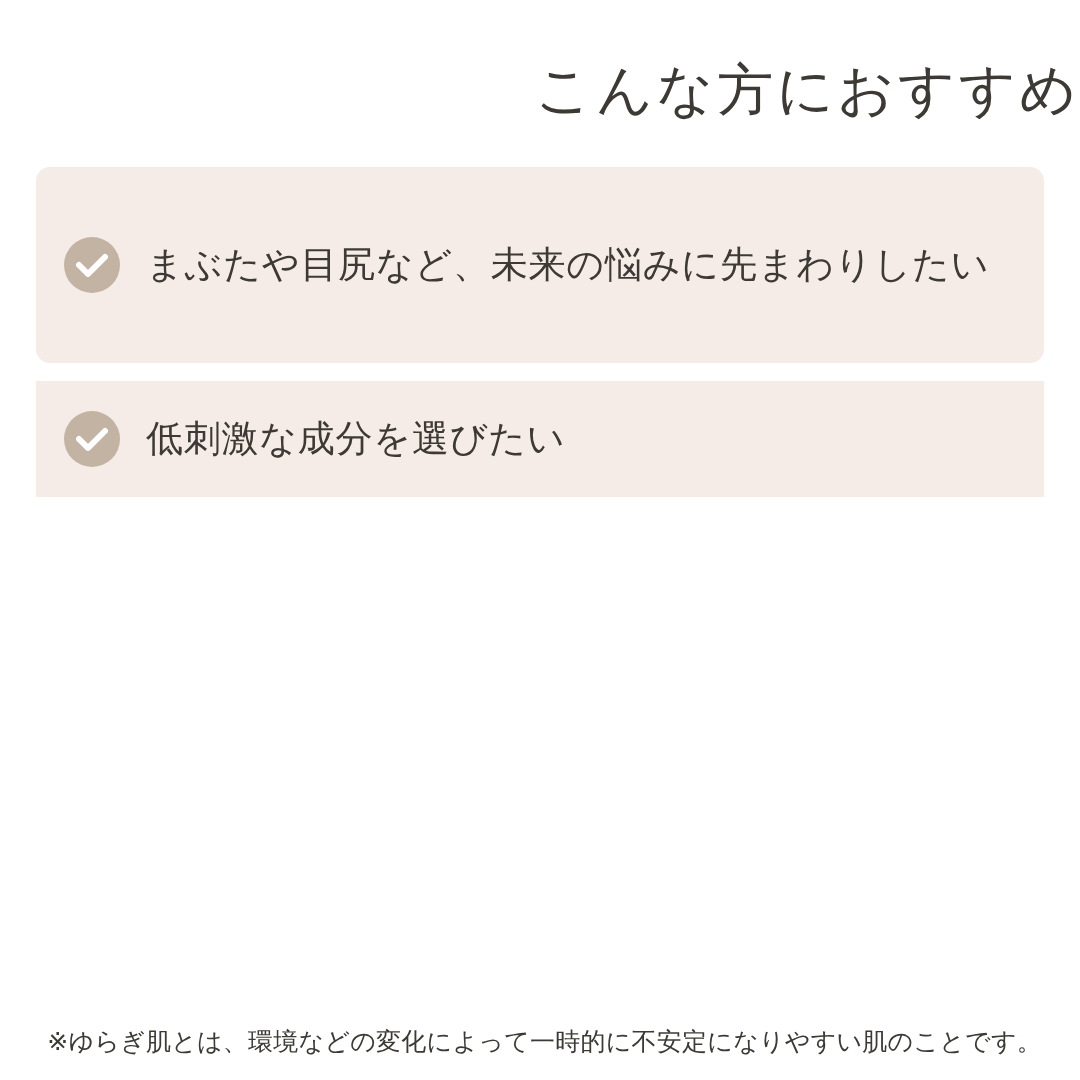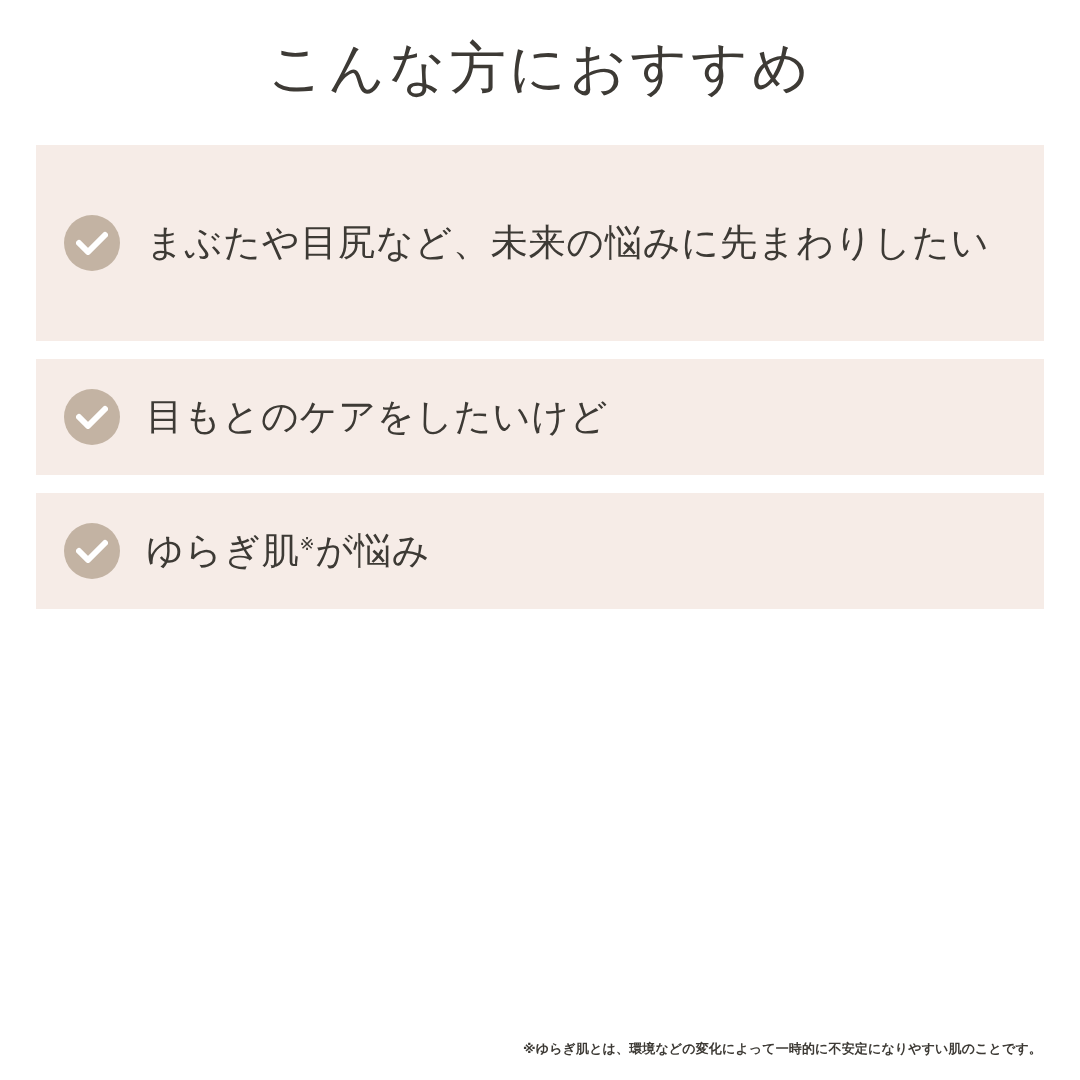--- a/index.html
+++ b/index.html
@@ -14,46 +14,47 @@
     color: #3a3631;
     overflow: hidden;
   }
   .page {
     position: relative;
     width: 1080px;
     height: 1080px;
     box-sizing: border-box;
   }
   .title {
-    text-align: center;
+    text-align: right;
     font-size: 56px;
     font-weight: 400;
     letter-spacing: 0.06em;
     color: #3d3a35;
     margin: 0;
-    padding-top: 34px;
+    padding-top: 56px;
     line-height: 1.2;
   }
   .list {
     margin: 0;
     padding: 0 36px;
     list-style: none;
     margin-top: 44px;
   }
   .item {
     background: #f6ece7;
     display: flex;
     align-items: center;
     min-height: 116px;
     box-sizing: border-box;
     padding: 18px 26px 18px 28px;
     margin-bottom: 18px;
   }
   .item.tall {
     min-height: 196px;
+    border-radius: 14px;
   }
   .check {
     flex: 0 0 auto;
     width: 56px;
     height: 56px;
     border-radius: 50%;
     background: #c3b3a3;
     margin-right: 26px;
     position: relative;
   }
@@ -72,24 +73,23 @@
   }
   .item-text .sup {
     font-size: 18px;
     vertical-align: super;
     line-height: 1;
   }
   .footnote {
     position: absolute;
     right: 38px;
     bottom: 22px;
-    font-size: 13px;
+    font-size: 25px;
     letter-spacing: 0.01em;
     color: #3d3a35;
-    font-weight: bold;
   }
 </style>
 </head>
 <body>
 
 <div class="page">
 
   <h1 class="title">こんな方におすすめ</h1>
 
   <ul class="list">
@@ -103,30 +103,22 @@
       <span class="item-text">まぶたや目尻など、未来の悩みに先まわりしたい</span>
     </li>
 
 
     <li class="item">
       <span class="check">
         <svg width="32" height="24" viewBox="0 0 32 24" aria-hidden="true">
           <polyline points="3,12 12,21 29,4" fill="none" stroke="#ffffff" stroke-width="6" stroke-linecap="round" stroke-linejoin="round"></polyline>
         </svg>
       </span>
-      <span class="item-text">目もとのケアをしたいけど</span>
+      <span class="item-text">低刺激な成分を選びたい</span>
     </li>
 
 
-    <li class="item">
-      <span class="check">
-        <svg width="32" height="24" viewBox="0 0 32 24" aria-hidden="true">
-          <polyline points="3,12 12,21 29,4" fill="none" stroke="#ffffff" stroke-width="6" stroke-linecap="round" stroke-linejoin="round"></polyline>
-        </svg>
-      </span>
-      <span class="item-text"><span>ゆらぎ肌</span><span class="sup">※</span><span>が悩み</span></span>
-    </li>
 
   </ul>
 
   <div class="footnote">※ゆらぎ肌とは、環境などの変化によって一時的に不安定になりやすい肌のことです。</div>
 
 </div>
 
 </body></html>

